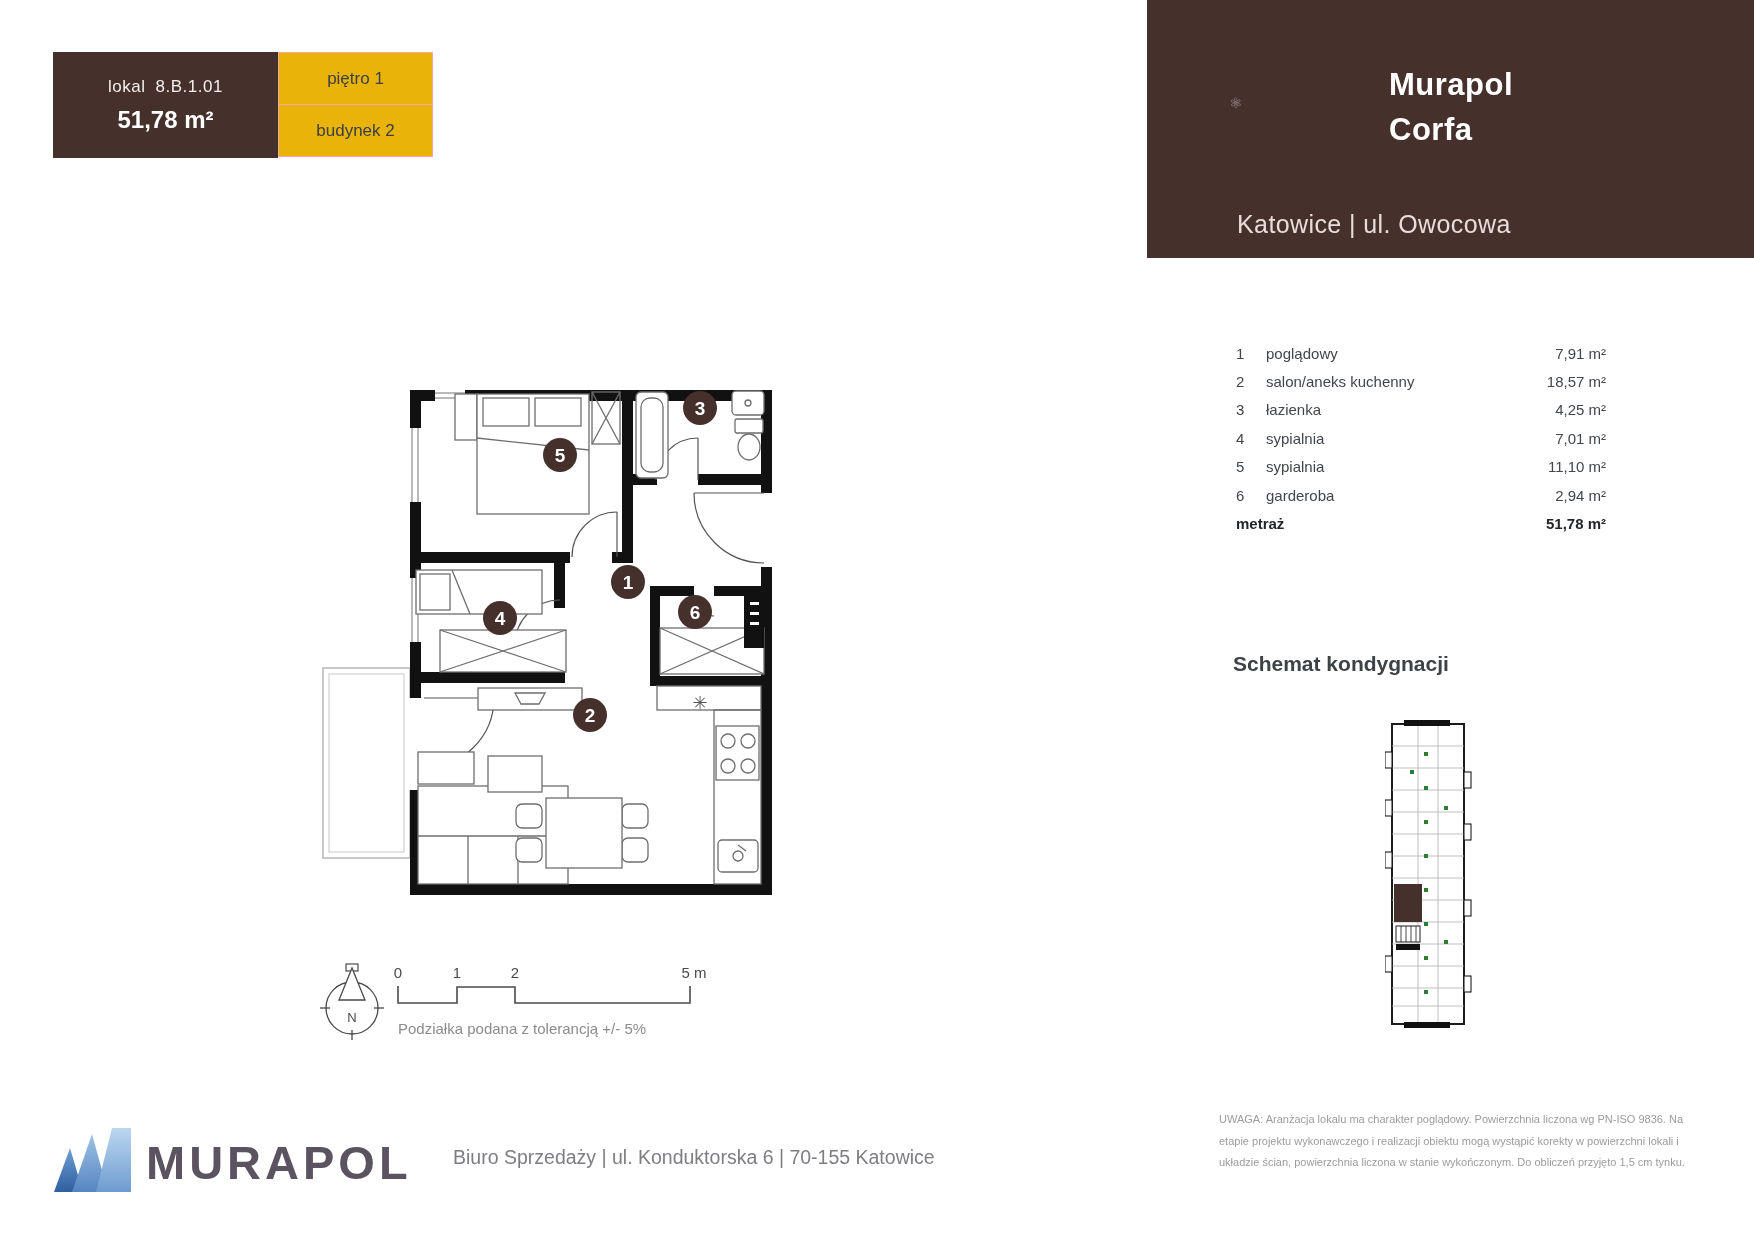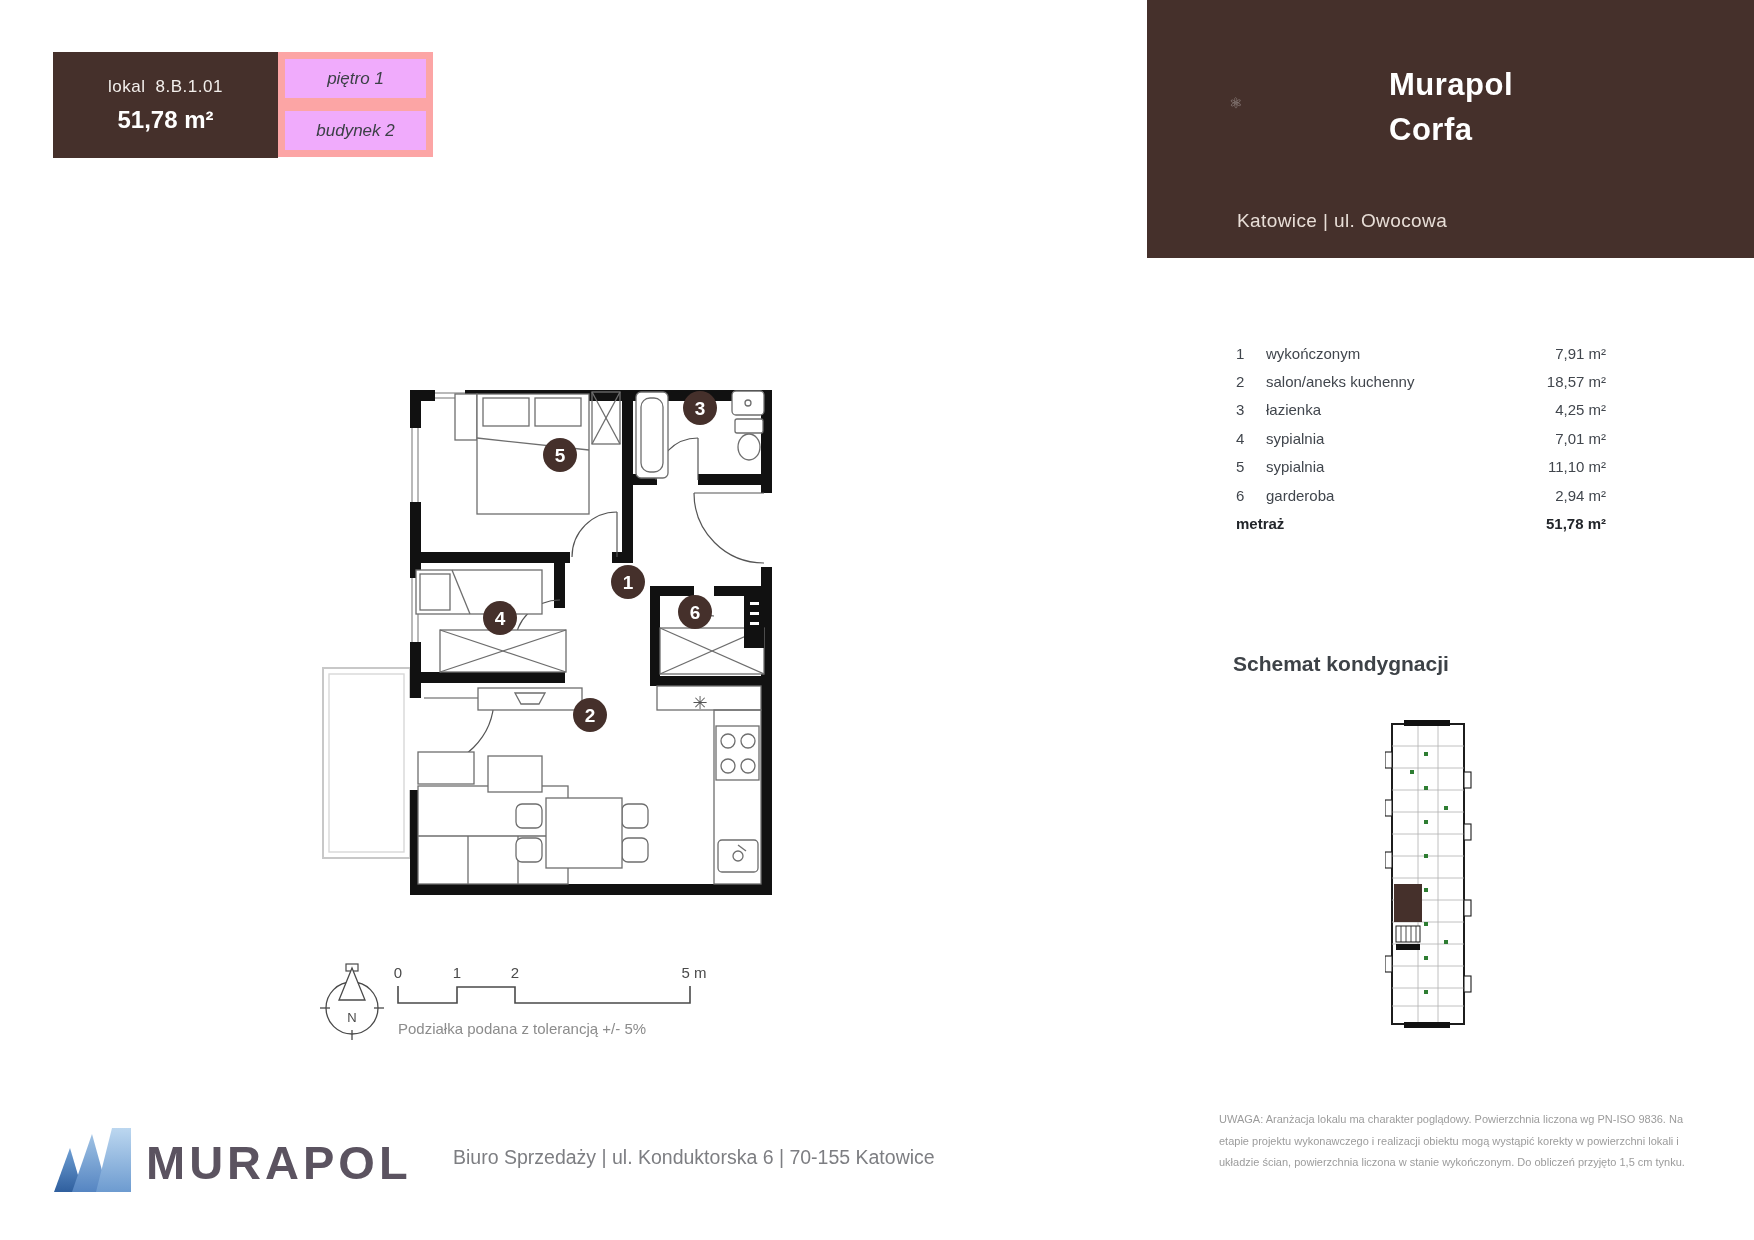--- a/index.html
+++ b/index.html
@@ -10,36 +10,36 @@
   .abs{position:absolute;}
   
   #unit-brown{
     left:53px;top:52px;width:225px;height:106px;background:#45302B;color:#fff;
     display:flex;flex-direction:column;align-items:center;justify-content:center;gap:9px;
   }
   #unit-brown .l1{font-size:17px;font-weight:400;letter-spacing:.5px;color:#f3efec;}
   #unit-brown .l1 .num{margin-left:10px;}
   #unit-brown .l2{font-size:24px;font-weight:700;}
   .white-box{
-    left:278px;width:155px;height:53px;background:#f0abfc;border:7px solid #fca5a5;
+    left:278px;width:155px;height:53px;background:#eab308;border:1px solid #fca5a5;
     display:flex;align-items:center;justify-content:center;
-    font-size:17px;color:#3b4046;box-sizing:border-box;font-style:italic;
+    font-size:17px;color:#3b4046;box-sizing:border-box;
   }
   #box-floor{top:52px;}
   #box-building{top:104px;}
   
   #header{
     left:1147px;top:0;width:607px;height:258px;background:#45302B;color:#fff;
   }
   #brand{
     position:absolute;left:242px;top:62px;font-size:31px;line-height:45px;font-weight:600;
     letter-spacing:.5px;
   }
   #location{
-    position:absolute;left:90px;top:210px;font-size:19px;color:#e8ded7;letter-spacing:.4px;
+    position:absolute;left:90px;top:210px;font-size:25px;color:#e8ded7;letter-spacing:.4px;
   }
   
   #room-table{left:1236px;top:339px;width:370px;}
   .rt-row{display:flex;height:28.4px;align-items:center;font-size:15px;color:#41464d;}
   .rt-num{width:30px;}
   .rt-name{flex:1;}
   .rt-area{text-align:center;}
   .rt-total{font-weight:700;color:#22252a;}
   
   #schematic-title{left:1233px;top:652px;font-size:21px;font-weight:700;color:#3d4247;}
@@ -103,21 +103,21 @@
     <div id="brand">
       <div>Murapol</div>
       <div>Corfa</div>
     </div>
     <div id="location">Katowice | ul. Owocowa</div>
   </div>
 
   <div class="abs" id="room-table">
     <div class="rt-row">
       <span class="rt-num">1</span>
-      <span class="rt-name">wykończonym</span>
+      <span class="rt-name">poglądowy</span>
       <span class="rt-area">7,91 m²</span>
     </div>
     <div class="rt-row">
       <span class="rt-num">2</span>
       <span class="rt-name">salon/aneks kuchenny</span>
       <span class="rt-area">18,57 m²</span>
     </div>
     <div class="rt-row">
       <span class="rt-num">3</span>
       <span class="rt-name">łazienka</span>

